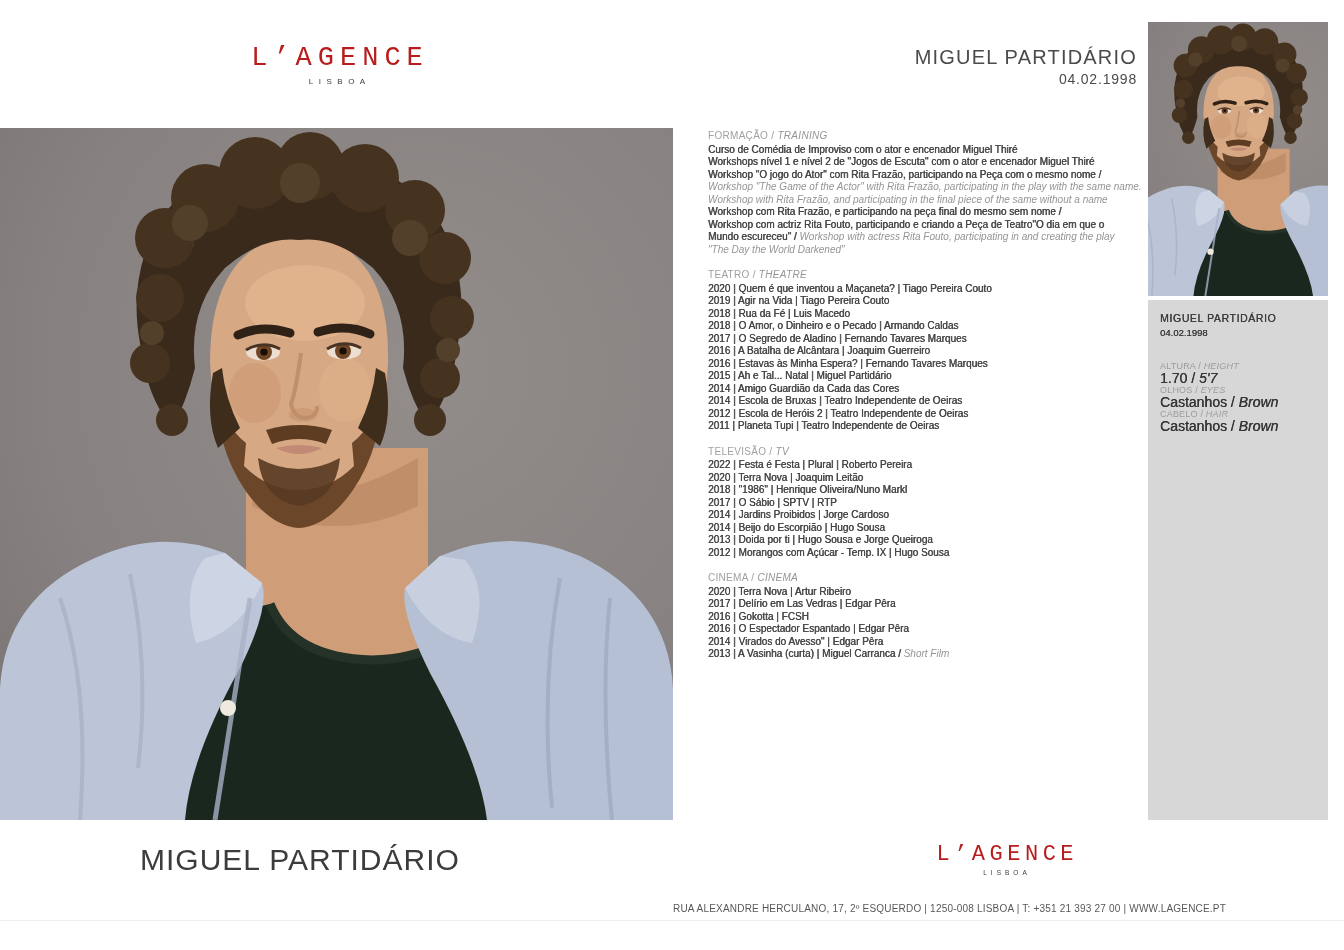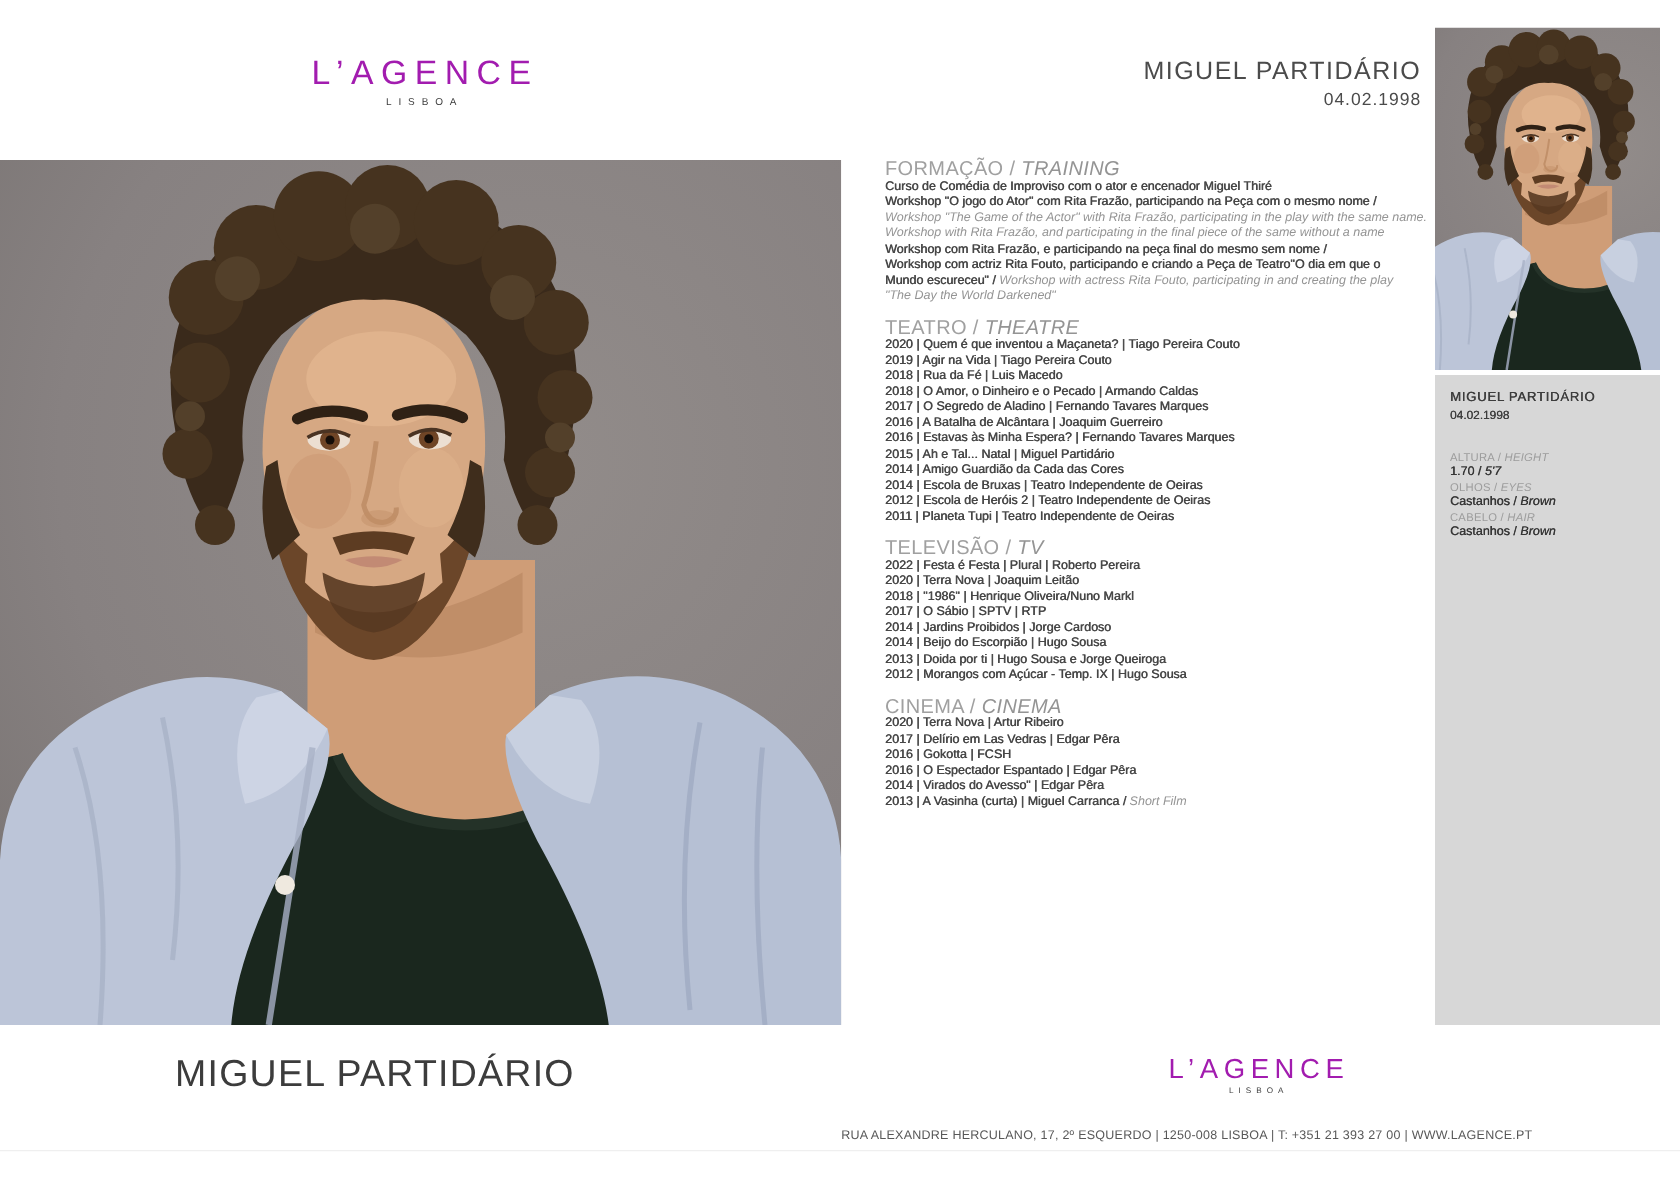--- a/index.html
+++ b/index.html
@@ -10,44 +10,44 @@
     -webkit-font-smoothing:antialiased;
   }
   .abs{position:absolute}
 
   
   .photo-main{left:0;top:128px;width:673px;height:692px;display:block}
   .photo-thumb{left:1148px;top:22px;width:180px;height:274px;display:block}
 
   
   .logo-top{left:244px;top:44px;width:186px;text-align:center}
-  .logo-name{font-family:Liberation Sans, sans-serif;font-size:27px;letter-spacing:6px;margin-right:-6px;color:#a21caf;line-height:1.1}
+  .logo-name{font-family:Liberation Mono, monospace;font-size:27px;letter-spacing:6px;margin-right:-6px;color:#b91c1c;line-height:1.1}
   .logo-city{font-size:8px;letter-spacing:5.5px;margin-right:-5.5px;color:#3c3c3c;margin-top:3px}
 
   
   .header-block{top:46px;right:207px;text-align:right;color:#4b4b4b}
   .header-name{font-size:20px;letter-spacing:1.2px;line-height:1.1}
   .header-date{font-size:14px;letter-spacing:0.8px;margin-top:3px}
 
   
   .credits{left:708px;top:130px;width:448px}
   .credit-section{margin:0 0 13px 0}
-  .section-title{margin:0 0 1px 0;font-size:16px;font-weight:normal;color:#a0a0a0;letter-spacing:0.3px;line-height:12.5px;white-space:nowrap}
+  .section-title{margin:0 0 1px 0;font-size:10px;font-weight:normal;color:#a0a0a0;letter-spacing:0.3px;line-height:12.5px;white-space:nowrap}
   .credit-row{font-size:10px;line-height:12.5px;white-space:nowrap;color:#464646}
   .credit-row .b{text-shadow:0.4px 0 0 #464646}
   .it{font-style:italic;color:#949494;text-shadow:none}
 
   
   .side-panel{left:1148px;top:300px;width:180px;height:520px;background:#d7d7d7;box-sizing:border-box;padding:12px}
   .side-name{font-size:10.5px;letter-spacing:0.6px;color:#3d3d3d;text-shadow:0.3px 0 0 #3d3d3d;white-space:nowrap}
   .side-date{font-size:9.5px;color:#3d3d3d;margin-top:3px;text-shadow:0.2px 0 0 #3d3d3d}
   .detail-list{margin-top:22px}
   .detail-label{font-size:9px;color:#9c9c9c;line-height:12px;letter-spacing:0.2px;white-space:nowrap}
   .detail-label .it{color:#9c9c9c}
-  .detail-value{font-size:10px;color:#363636;line-height:12px;text-shadow:0.3px 0 0 #363636;white-space:nowrap}
+  .detail-value{font-size:14px;color:#363636;line-height:12px;text-shadow:0.3px 0 0 #363636;white-space:nowrap}
   .detail-value .it{color:#363636;text-shadow:0.3px 0 0 #363636}
 
   
   .big-name{left:140px;top:843px;font-size:30px;letter-spacing:1px;color:#3c3c3c;white-space:nowrap}
   .logo-bottom{left:925px;top:843px;width:160px;text-align:center}
   .logo-bottom .logo-name{font-size:22px;letter-spacing:4.5px;margin-right:-4.5px}
   .logo-bottom .logo-city{font-size:6.5px;letter-spacing:4px;margin-right:-4px;margin-top:2px}
   .footer-rule{left:0;top:920px;width:1344px;height:1px;background:#efefef}
   .footer-address{top:903px;right:118px;font-size:10px;letter-spacing:0.2px;color:#585858;white-space:nowrap}
 </style>
@@ -145,20 +145,21 @@
 
 <div class="abs header-block">
   <div class="header-name">MIGUEL PARTIDÁRIO</div>
   <div class="header-date">04.02.1998</div>
 </div>
 
 <div class="abs credits">
     <section class="credit-section">
       <h3 class="section-title"><span>FORMAÇÃO / </span><span class="it">TRAINING</span></h3>
       <div class="credit-row"><span class="b">Curso de Comédia de Improviso com o ator e encenador Miguel Thiré</span></div>
+      <div class="credit-row"><span class="b">Workshops nível 1 e nível 2 de "Jogos de Escuta" com o ator e encenador Miguel Thiré</span></div>
       <div class="credit-row"><span class="b">Workshop "O jogo do Ator" com Rita Frazão, participando na Peça com o mesmo nome /</span></div>
       <div class="credit-row"><span class="it">Workshop "The Game of the Actor" with Rita Frazão, participating in the play with the same name.</span></div>
       <div class="credit-row"><span class="it">Workshop with Rita Frazão, and participating in the final piece of the same without a name</span></div>
       <div class="credit-row"><span class="b">Workshop com Rita Frazão, e participando na peça final do mesmo sem nome /</span></div>
       <div class="credit-row"><span class="b">Workshop com actriz Rita Fouto, participando e criando a Peça de Teatro"O dia em que o</span></div>
       <div class="credit-row"><span class="b">Mundo escureceu" / </span><span class="it">Workshop with actress Rita Fouto, participating in and creating the play</span></div>
       <div class="credit-row"><span class="it">"The Day the World Darkened"</span></div>
     </section>
     <section class="credit-section">
       <h3 class="section-title"><span>TEATRO / </span><span class="it">THEATRE</span></h3>

